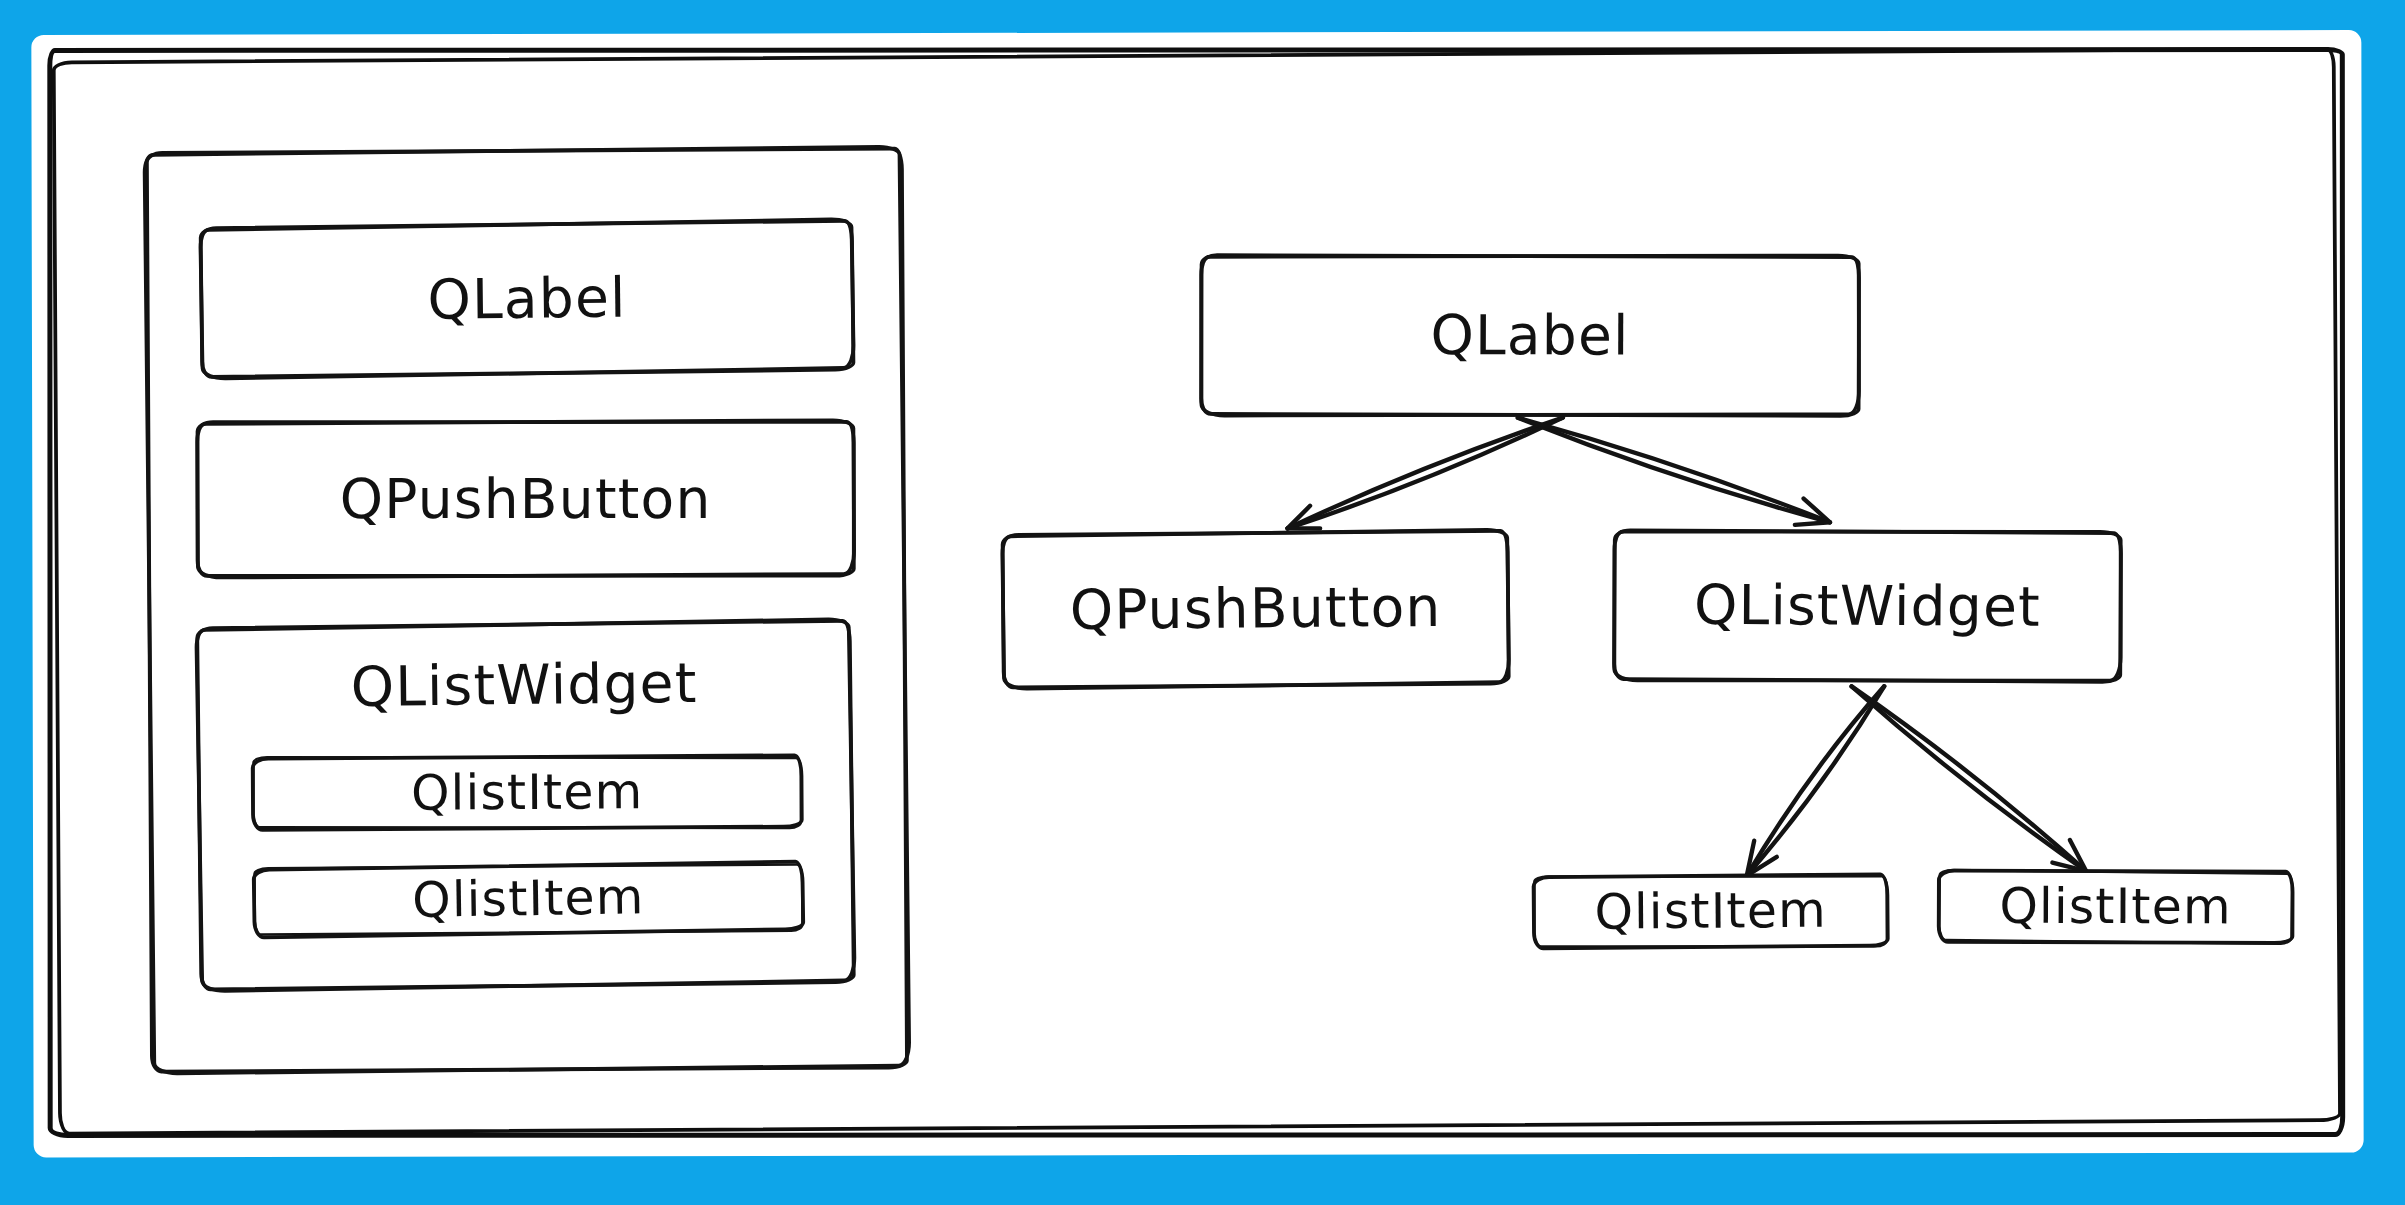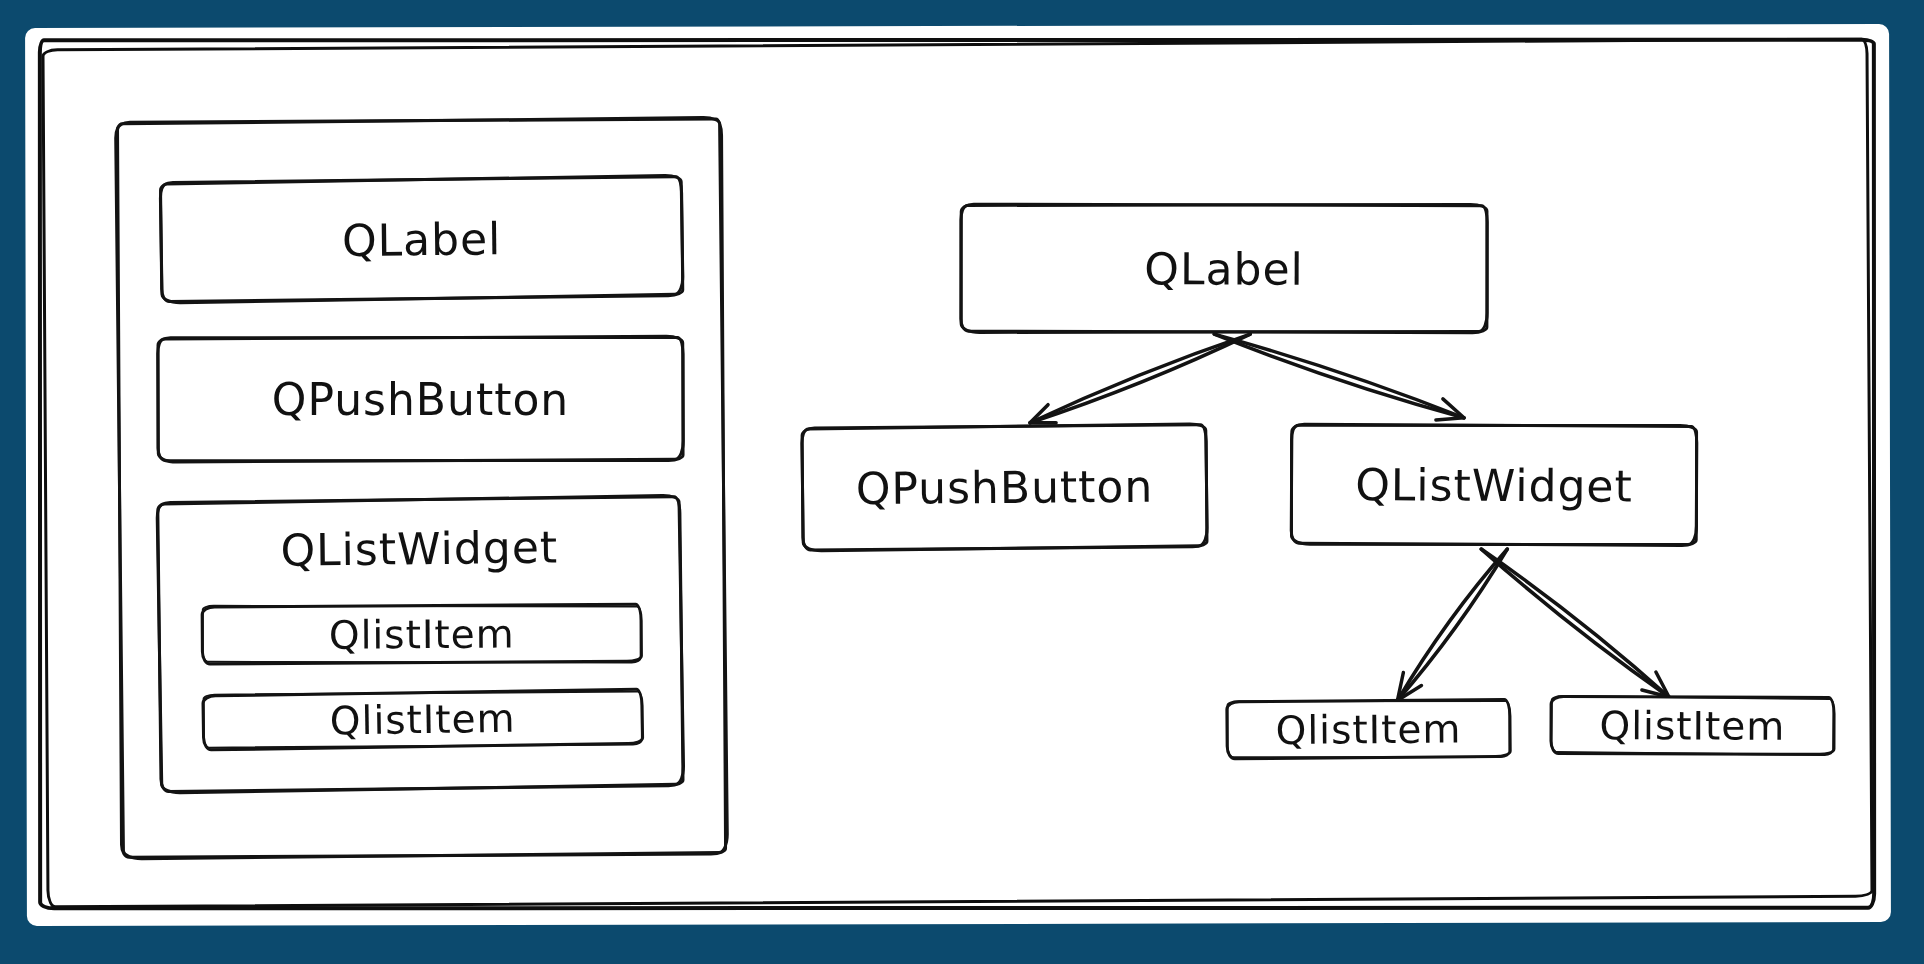--- a/index.html
+++ b/index.html
@@ -1,17 +1,17 @@
 <!DOCTYPE html>
 <html><head>
 <meta charset="utf-8">
 <style>
   html,body{margin:0;padding:0;background:#000;}
   .canvas{
-    position:relative;width:1924px;height:964px;background:#0c4a6e;
+    position:relative;width:1924px;height:964px;background:#0ea5e9;
     font-family:"DejaVu Sans","Liberation Sans",sans-serif;color:#111;
     overflow:hidden;
   }
   .page{
     position:absolute;inset:26px 34px 40px 26px;background:#fff;
     transform:rotate(-0.12deg);border-radius:10px;
   }
   .page-border{position:absolute;pointer-events:none;}
   .pb1{
     inset:12px 14px 14px 12px;border:4px solid #0e0e0e;

